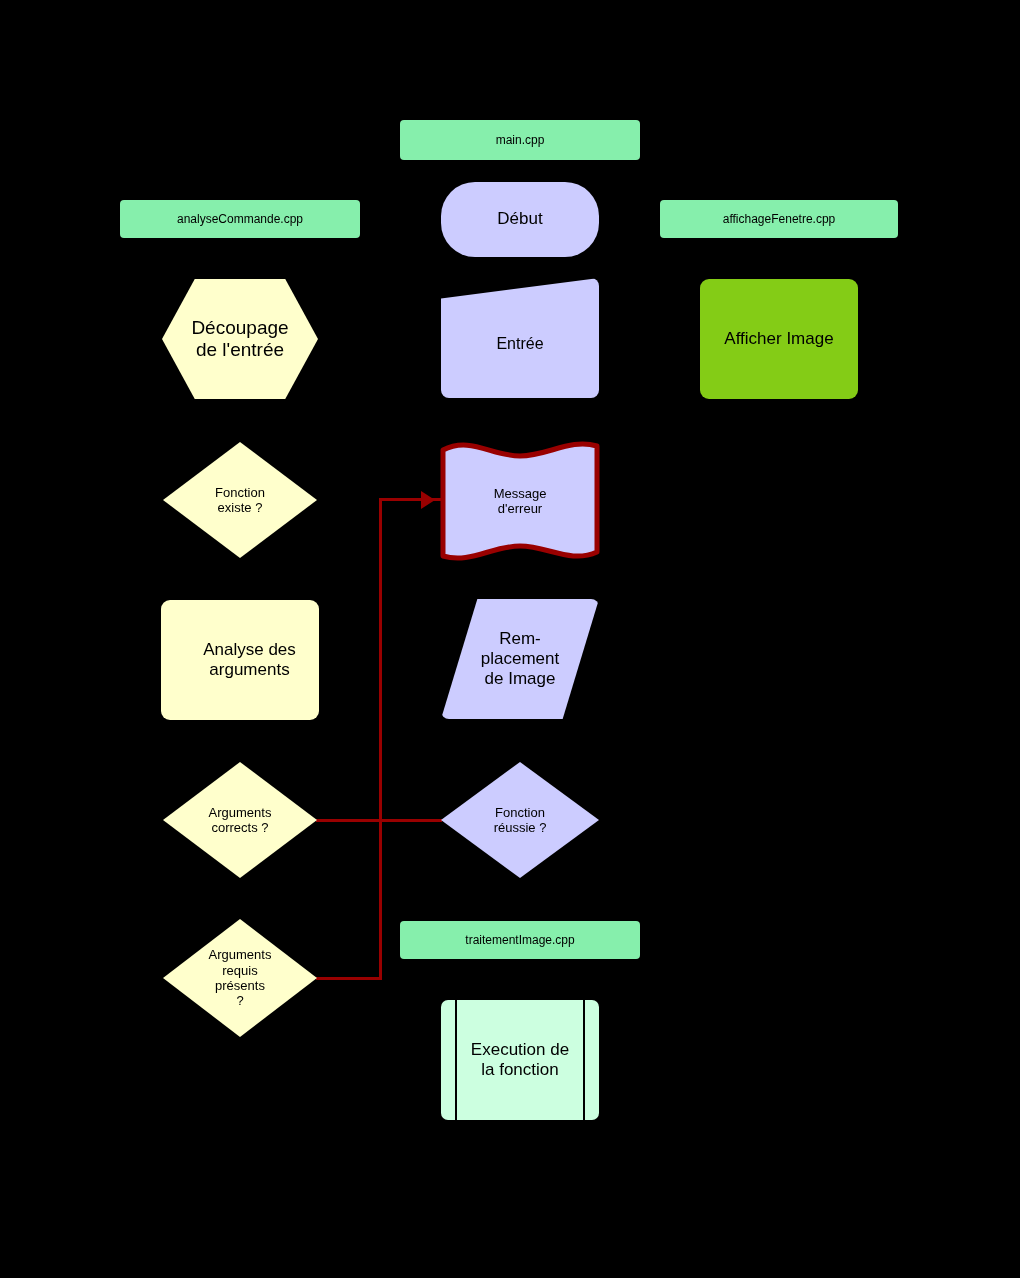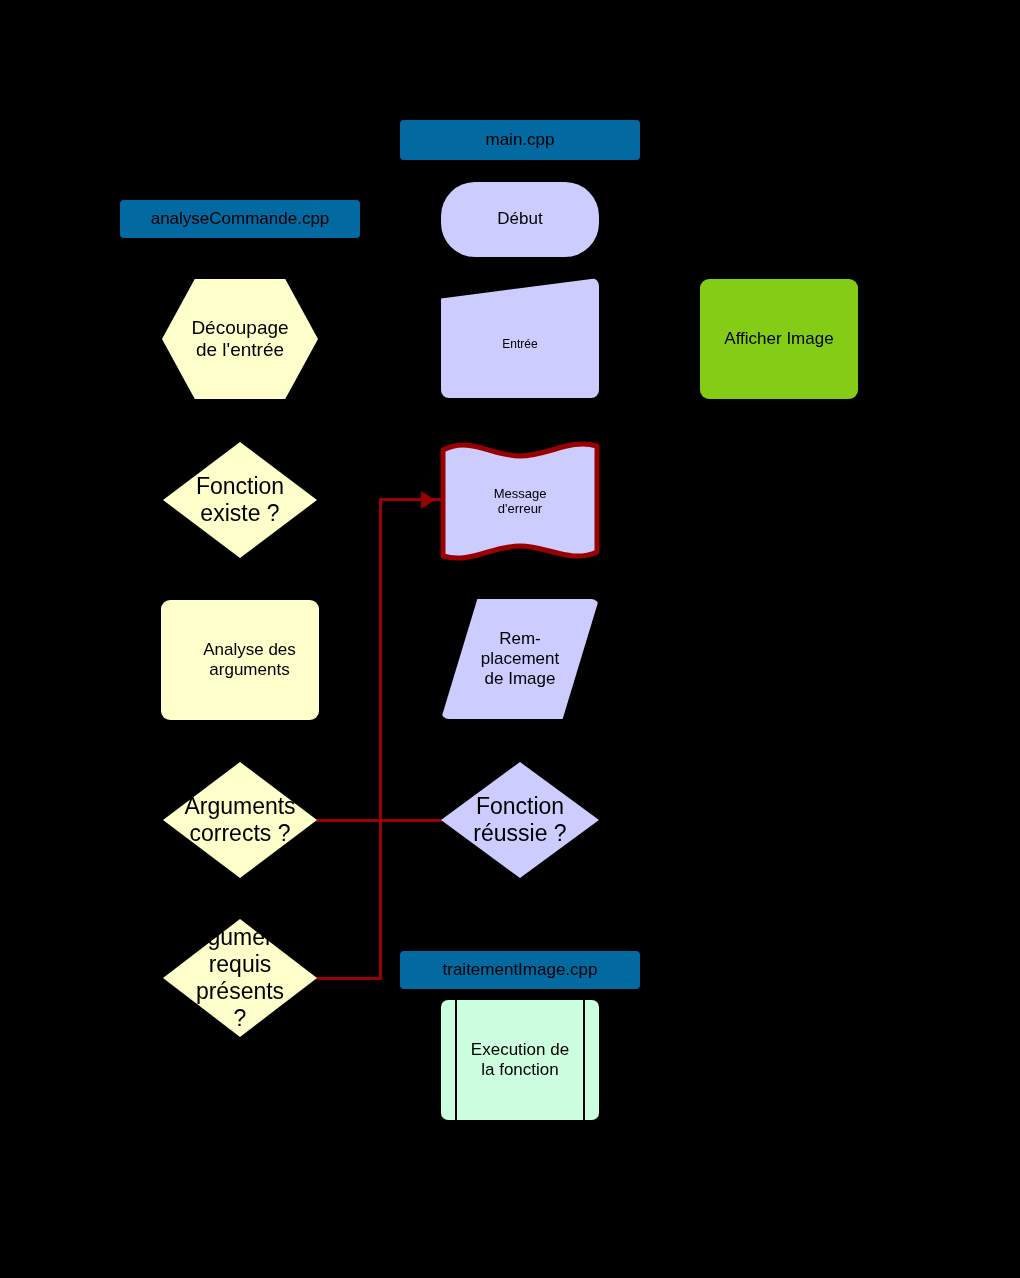--- a/index.html
+++ b/index.html
@@ -28,23 +28,23 @@
     line-height: 1.18;
   }
   .node .lbl {
     position: relative;
     z-index: 3;
     white-space: pre-line;
     pointer-events: none;
   }
   
   .filebox {
-    background: #0369a1;
+    background: #86efac;
     border-radius: 4px;
-    font-size: 17px;
+    font-size: 12px;
   }
   
   .terminator {
     background: #ccccff;
     border-radius: 34px;
     font-size: 17px;
   }
   
   .process {
     border-radius: 9px;
@@ -60,31 +60,31 @@
   .hexagon .shape {
     position: absolute;
     inset: 0;
     background: #ffffcc;
     clip-path: polygon(21% 0%, 79% 0%, 100% 50%, 79% 100%, 21% 100%, 0% 50%);
     border-radius: 6px;
     z-index: 1;
   }
   
   .diamond {
-    font-size: 23px;
+    font-size: 13px;
   }
   .diamond .shape {
     position: absolute;
     inset: 0;
     clip-path: polygon(50% 0%, 100% 50%, 50% 100%, 0% 50%);
     z-index: 1;
   }
   
   .manualinput {
-    font-size: 12px;
+    font-size: 16px;
   }
   .manualinput .shape {
     position: absolute;
     inset: 0;
     background: #ccccff;
     clip-path: polygon(0% 17%, 100% 0%, 100% 100%, 0% 100%);
     border-radius: 8px;
     z-index: 1;
   }
   
@@ -156,22 +156,25 @@
 <div id="canvas">
 
   <div class="node filebox" style="left:400px; top:120px; width:240px; height:40px;">
     <span class="lbl">main.cpp</span>
   </div>
 
   <div class="node filebox" style="left:120px; top:200px; width:240px; height:38px;">
     <span class="lbl">analyseCommande.cpp</span>
   </div>
 
-
-  <div class="node filebox" style="left:400px; top:921px; width:240px; height:38px;margin-top:30px;">
+  <div class="node filebox" style="left:660px; top:200px; width:238px; height:38px;">
+    <span class="lbl">affichageFenetre.cpp</span>
+  </div>
+
+  <div class="node filebox" style="left:400px; top:921px; width:240px; height:38px;">
     <span class="lbl">traitementImage.cpp</span>
   </div>
 
   <div class="conn conn-h" style="left:381px; top:498px; width:60px;"></div>
   <div class="arrowhead" style="left:421px; top:491px;"></div>
 
   <div class="conn conn-v" style="left:379px; top:498px; height:482px;"></div>
 
   <div class="conn conn-h" style="left:316px; top:819px; width:126px;"></div>
 

